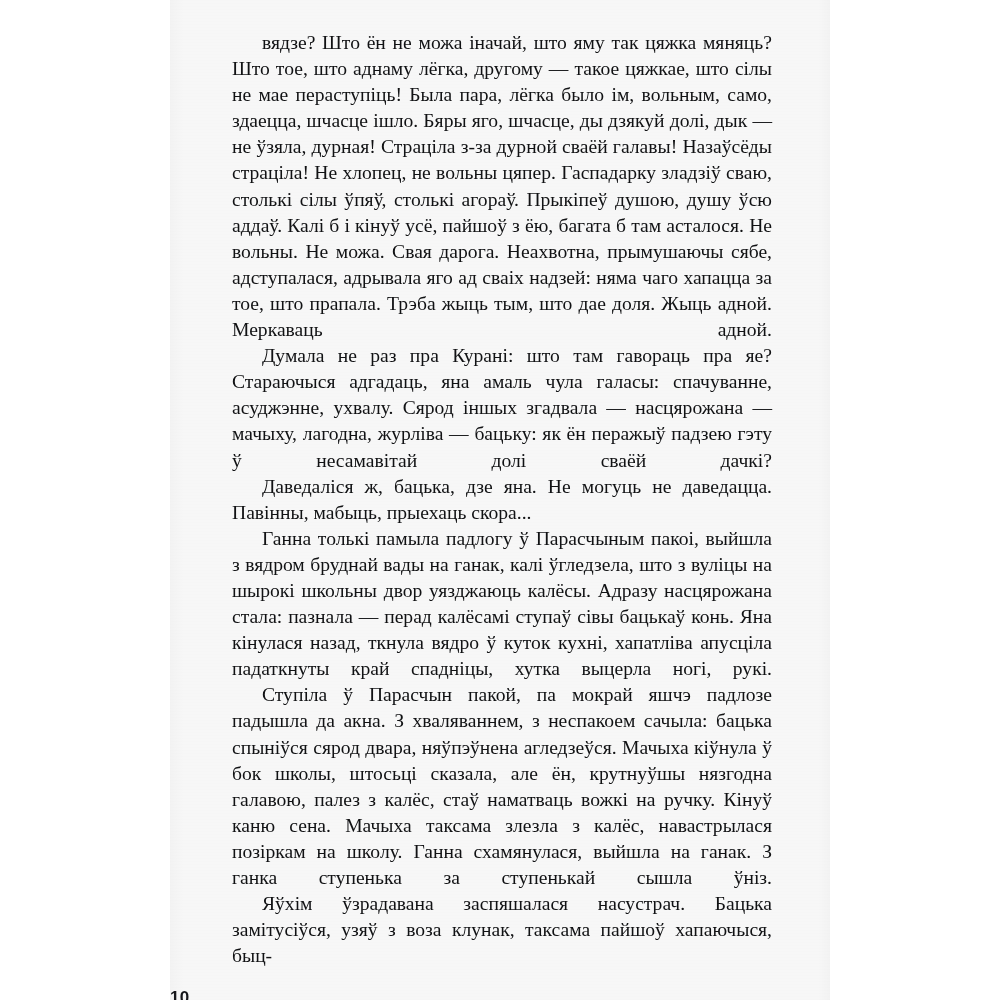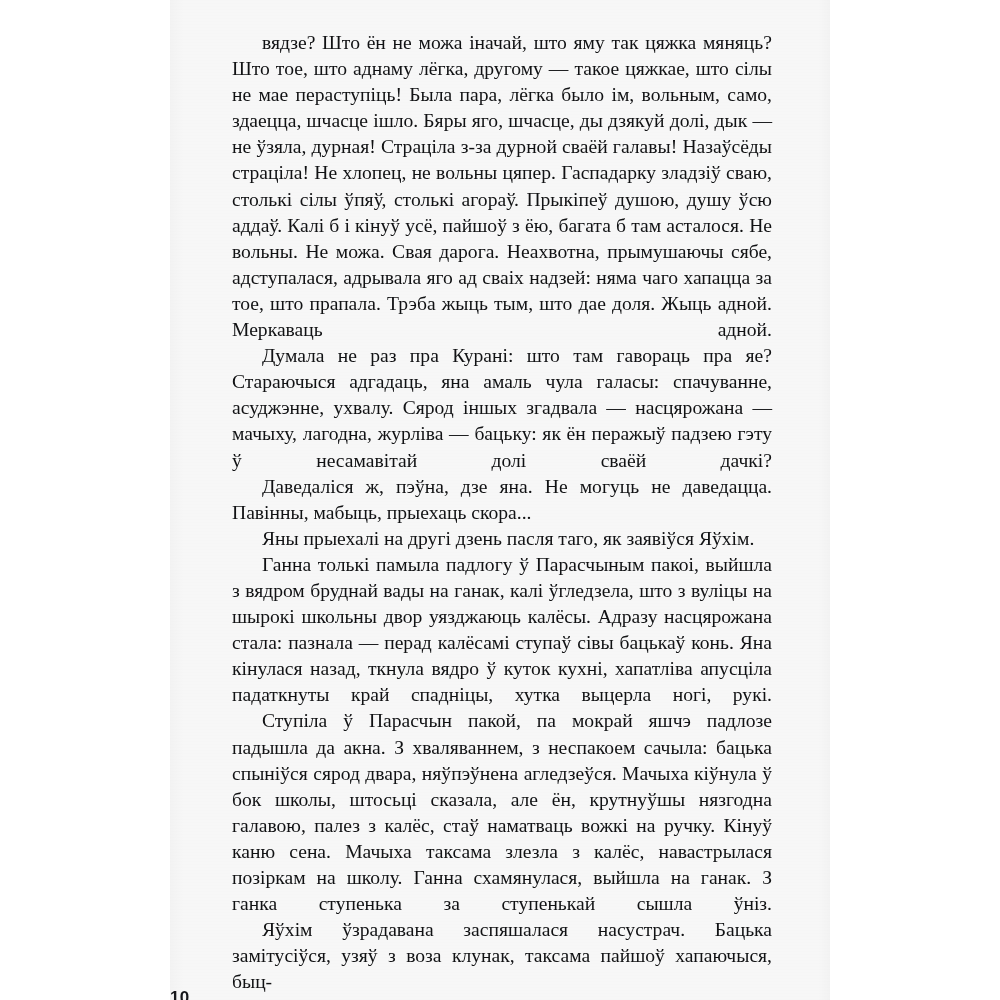--- a/index.html
+++ b/index.html
@@ -86,22 +86,21 @@
 </head>
 <body>
 
 <div id="scan">
 
   <div id="page-sheet">
 
     <div id="text-column">
       <p class="para full-justify">вядзе? Што ён не можа іначай, што яму так цяжка мяняць? Што тое, што аднаму лёгка, другому — такое цяжкае, што сілы не мае пераступіць! Была пара, лёгка было ім, вольным, само, здаецца, шчасце ішло. Бяры яго, шчасце, ды дзякуй долі, дык — не ўзяла, дурная! Страціла з-за дурной сваёй галавы! Назаўсёды страціла! Не хлопец, не вольны цяпер. Гаспадарку зладзіў сваю, столькі сілы ўпяў, столькі агораў. Прыкіпеў душою, душу ўсю аддаў. Калі б і кінуў усё, пайшоў з ёю, багата б там асталося. Не вольны. Не можа. Свая дарога. Неахвотна, прымушаючы сябе, адступалася, адрывала яго ад сваіх надзей: няма чаго хапацца за тое, што прапала. Трэба жыць тым, што дае доля. Жыць адной. Меркаваць адной.</p>
       <p class="para full-justify">Думала не раз пра Курані: што там гавораць пра яе? Стараючыся адгадаць, яна амаль чула галасы: спачуванне, асуджэнне, ухвалу. Сярод іншых згадвала — насцярожана — мачыху, лагодна, журліва — бацьку: як ён перажыў падзею гэту ў несамавітай долі сваёй дачкі?</p>
-      <p class="para">Даведаліся ж, пэўна, дзе яна. Не могуць не даведацца. Павінны, мабыць, прыехаць скора...</p>
-      <p class="para">Яны прыехалі на другі дзень пасля таго, як заявіўся Яўхім.</p>
+      <p class="para">Даведаліся ж, бацька, дзе яна. Не могуць не даведацца. Павінны, мабыць, прыехаць скора...</p>
       <p class="para full-justify">Ганна толькі памыла падлогу ў Парасчыным пакоі, выйшла з вядром бруднай вады на ганак, калі ўгледзела, што з вуліцы на шырокі школьны двор уязджаюць калёсы. Адразу насцярожана стала: пазнала — перад калёсамі ступаў сівы бацькаў конь. Яна кінулася назад, ткнула вядро ў куток кухні, хапатліва апусціла падаткнуты край спадніцы, хутка выцерла ногі, рукі.</p>
       <p class="para full-justify">Ступіла ў Парасчын пакой, па мокрай яшчэ падлозе падышла да акна. З хваляваннем, з неспакоем сачыла: бацька спыніўся сярод двара, няўпэўнена агледзеўся. Мачыха кіўнула ў бок школы, штосьці сказала, але ён, крутнуўшы нязгодна галавою, палез з калёс, стаў наматваць вожкі на ручку. Кінуў каню сена. Мачыха таксама злезла з калёс, навастрылася позіркам на школу. Ганна схамянулася, выйшла на ганак. З ганка ступенька за ступенькай сышла ўніз.</p>
       <p class="para full-justify">Яўхім ўзрадавана заспяшалася насустрач. Бацька замітусіўся, узяў з воза клунак, таксама пайшоў хапаючыся, быц-</p>
     </div>
 
     <div id="folio">10</div>
 
     <div id="grain"></div>
   </div>
 

